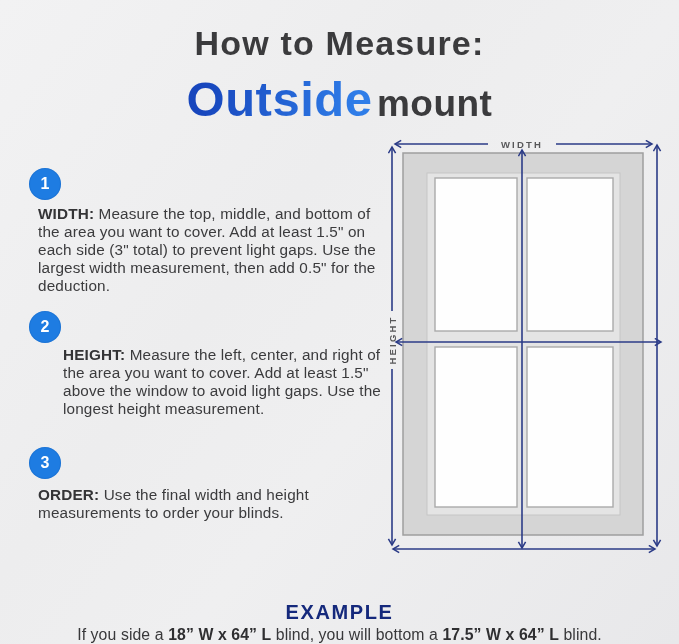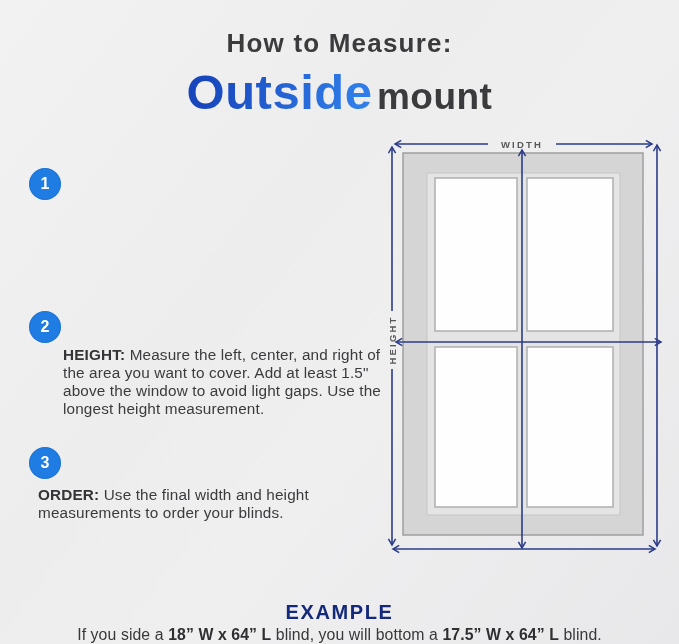--- a/index.html
+++ b/index.html
@@ -8,22 +8,22 @@
     font-family:"Liberation Sans",sans-serif;
     -webkit-font-smoothing:antialiased;
   }
   .page{
     position:relative;width:679px;height:644px;overflow:hidden;
     background:linear-gradient(128deg,#f2f2f3 0%,#ededee 38%,#efeff0 58%,#e8e8ea 100%);
   }
 
   
   .title{position:absolute;top:24px;left:0;width:100%;text-align:center;color:#3b3b3d;}
-  .title-line1{font-size:26px;font-weight:700;letter-spacing:1.2px;line-height:38px;}
-  .title-line2{line-height:60px;margin-top:0;}
+  .title-line1{font-size:34px;font-weight:700;letter-spacing:1.2px;line-height:38px;}
+  .title-line2{line-height:50px;margin-top:12px;}
   .outside{
     font-size:49px;font-weight:700;letter-spacing:.5px;
     background:linear-gradient(100deg,#1746bd 10%,#2f7de8 90%);
     -webkit-background-clip:text;background-clip:text;color:transparent;
   }
   .mount{font-size:37px;font-weight:700;color:#3b3b3d;letter-spacing:.5px;}
 
   
   .badge{
     position:absolute;width:32px;height:32px;border-radius:50%;
@@ -62,20 +62,21 @@
     <div class="title-line1">How to Measure:</div>
     <div class="title-line2">
       <span class="outside">Outside</span>
       <span class="mount">mount</span>
     </div>
   </div>
 
   <div class="badge" id="s1b">
     <span>1</span>
   </div>
+  <p class="step-text" id="s1t"><strong>WIDTH:</strong> <span>Measure the top, middle, and bottom of the area you want to cover. Add at least 1.5" on each side (3" total) to prevent light gaps. Use the largest width measurement, then add 0.5" for the deduction.</span></p>
 
   <div class="badge" id="s2b">
     <span>2</span>
   </div>
   <p class="step-text" id="s2t"><strong>HEIGHT:</strong> <span>Measure the left, center, and right of the area you want to cover. Add at least 1.5" above the window to avoid light gaps. Use the longest height measurement.</span></p>
 
   <div class="badge" id="s3b">
     <span>3</span>
   </div>
   <p class="step-text" id="s3t"><strong>ORDER:</strong> <span>Use the final width and height measurements to order your blinds.</span></p>

